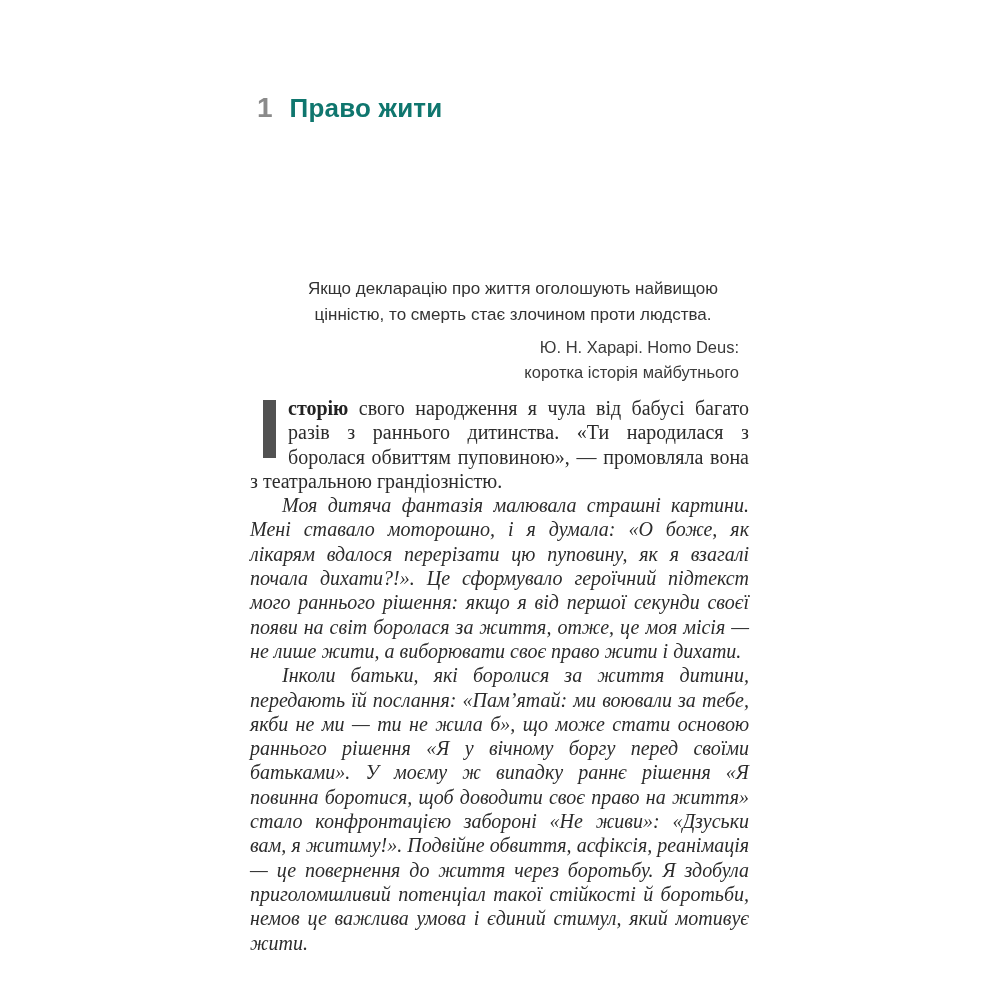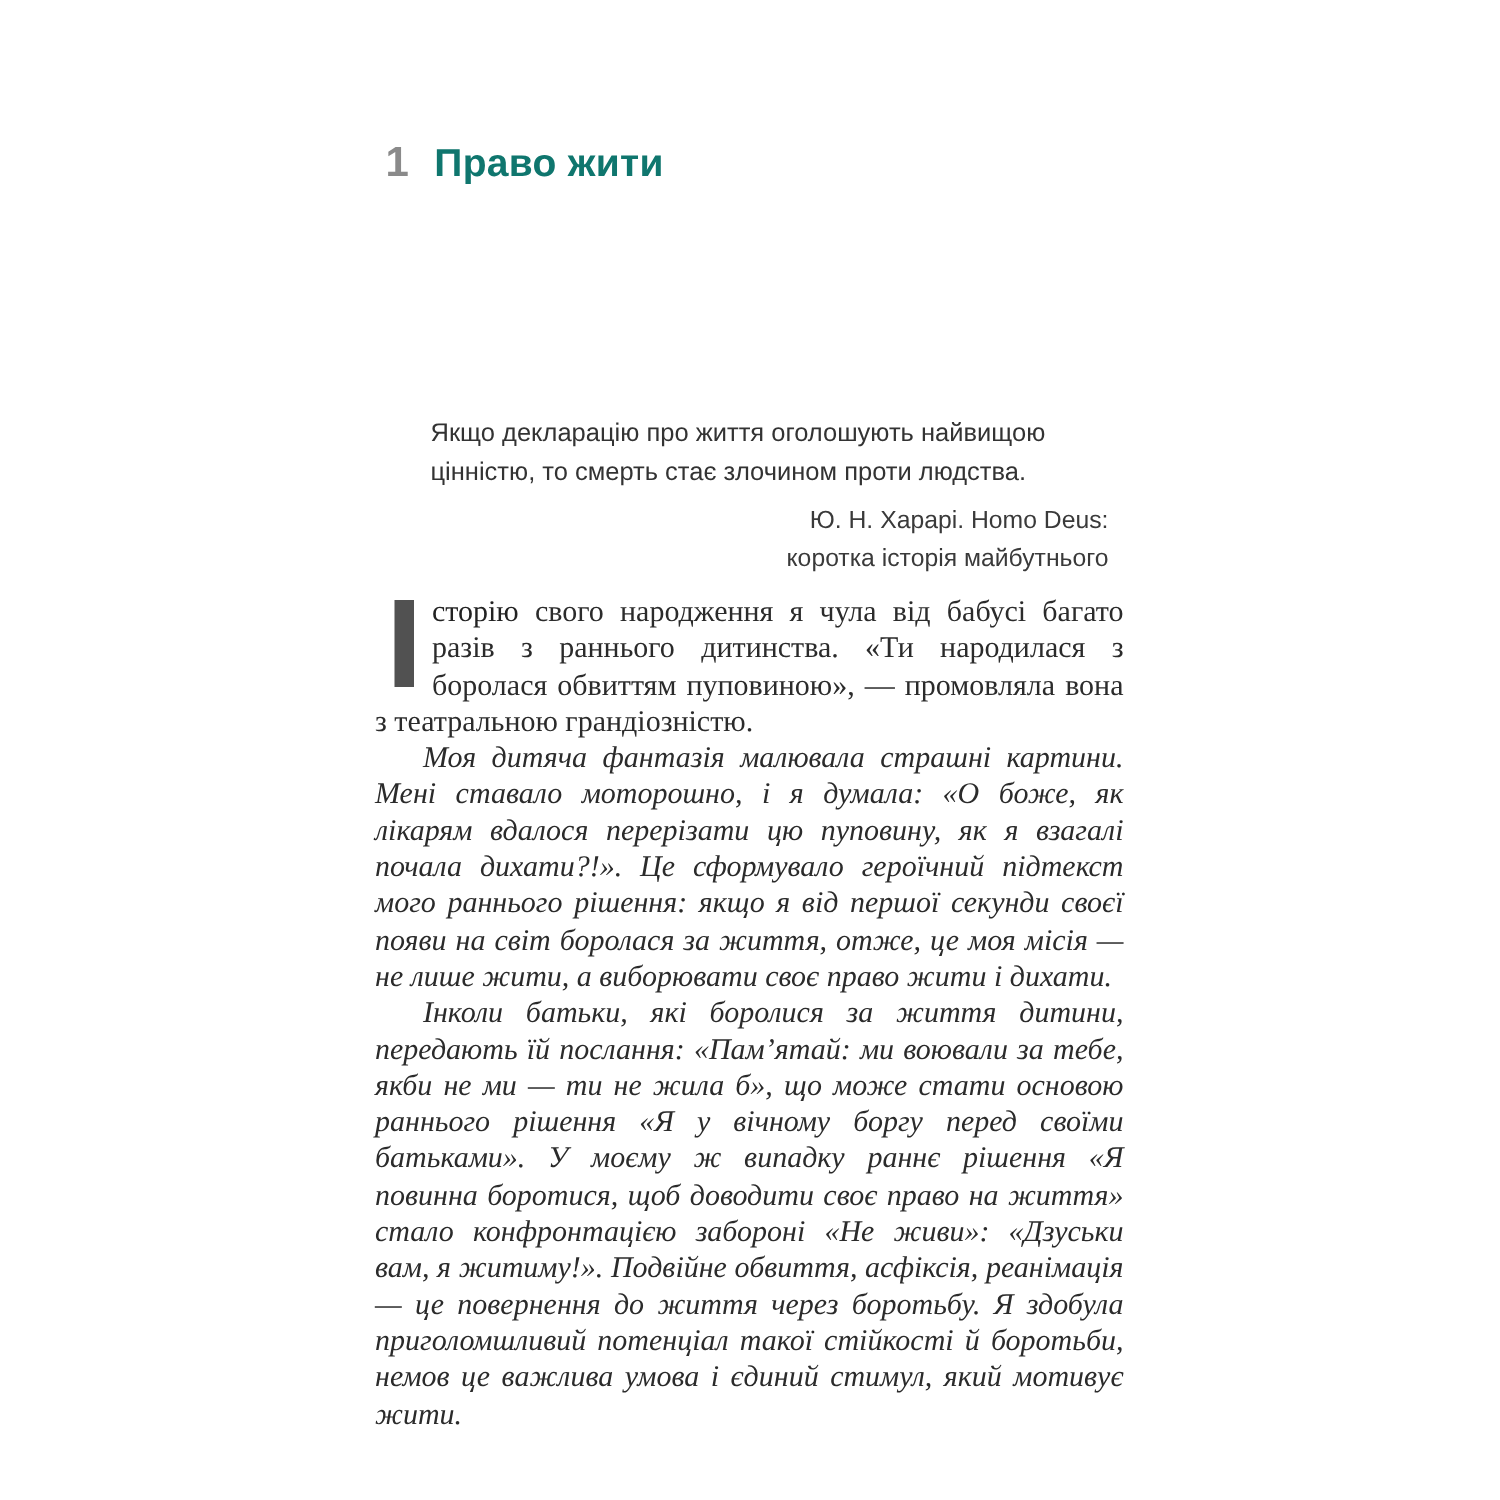--- a/index.html
+++ b/index.html
@@ -41,20 +41,21 @@
     position: absolute;
     left: 287px;
     top: 276px;
     width: 452px;
     font-family: "Liberation Sans", sans-serif;
   }
   .epigraph-text {
     font-size: 17px;
     line-height: 26px;
     color: #333333;
+    text-align: center;
   }
   .epigraph-attribution {
     margin-top: 7px;
     font-size: 16.5px;
     line-height: 25px;
     color: #3a3a3a;
     text-align: right;
   }
 
   
@@ -64,21 +65,21 @@
     top: 396px;
     width: 499px;
     font-family: "Liberation Serif", serif;
     font-size: 20px;
     line-height: 24.3px;
     color: #2b2b2b;
     text-align: justify;
   }
   .para { margin: 0; }
   .para.indent { text-indent: 32px; font-style: italic; }
-  b.lead { font-weight: normal; color: #222222; }
+  b.lead { font-weight: bold; color: #222222; }
 
   
   .dropcap {
     float: left;
     width: 13px;
     height: 58px;
     margin: 4px 12px 0 13px;
     background: #515151;
     color: transparent;
     overflow: hidden;

